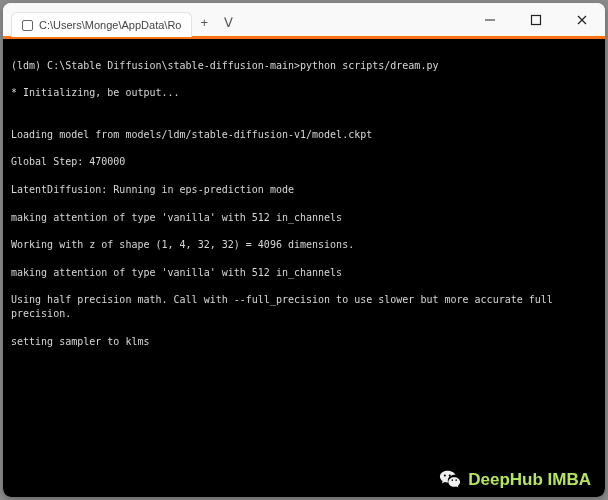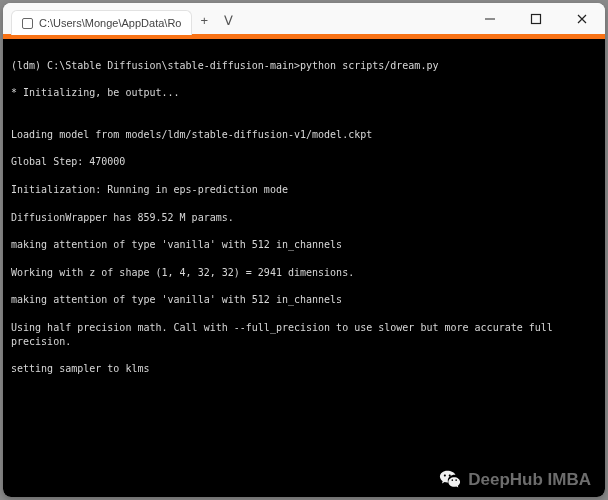--- a/index.html
+++ b/index.html
@@ -17,21 +17,21 @@
     background: #fff;
     border-radius: 8px;
     box-shadow: 0 2px 6px rgba(0,0,0,.25);
     display: flex;
     flex-direction: column;
     overflow: hidden;
   }
   .titlebar {
     height: 36px;
     background: #f9f9f9;
-    border-bottom: 5px solid #f97316;
+    border-bottom: 3px solid #f97316;
     display: flex;
     align-items: stretch;
   }
   .tabs {
     display: flex;
     align-items: flex-end;
     padding-left: 6px;
     flex: 0 0 auto;
   }
   .tab {
@@ -86,21 +86,21 @@
     padding: 6px 10px 8px 8px;
     white-space: pre-wrap;
     word-break: break-word;
     position: relative;
     overflow: hidden;
   }
   .watermark {
     position: absolute;
     right: 14px;
     bottom: 6px;
-    color: #737373;
+    color: #bef264;
     font-family: "Segoe UI", Arial, sans-serif;
     font-size: 17px;
     font-weight: 600;
     display: flex;
     align-items: center;
     gap: 7px;
     opacity: .95;
     pointer-events: none;
   }
   .watermark svg { display: block; }
@@ -137,24 +137,23 @@
       </div>
     </div>
   </div>
 
   <div class="terminal">
 <div>(ldm) C:\Stable Diffusion\stable-diffusion-main&gt;python scripts/dream.py</div>
 <div>* Initializing, be output...</div>
 <div></div>
 <div>Loading model from models/ldm/stable-diffusion-v1/model.ckpt</div>
 <div>Global Step: 470000</div>
-<div>Initialization: Running in eps-prediction mode</div>
-<div>DiffusionWrapper has 859.52 M params.</div>
+<div>LatentDiffusion: Running in eps-prediction mode</div>
 <div>making attention of type 'vanilla' with 512 in_channels</div>
-<div>Working with z of shape (1, 4, 32, 32) = 2941 dimensions.</div>
+<div>Working with z of shape (1, 4, 32, 32) = 4096 dimensions.</div>
 <div>making attention of type 'vanilla' with 512 in_channels</div>
 <div>Using half precision math. Call with --full_precision to use slower but more accurate full precision.</div>
 <div>setting sampler to klms</div>
 <div></div>
 
 
 <div></div>
 
 
 <div></div>

